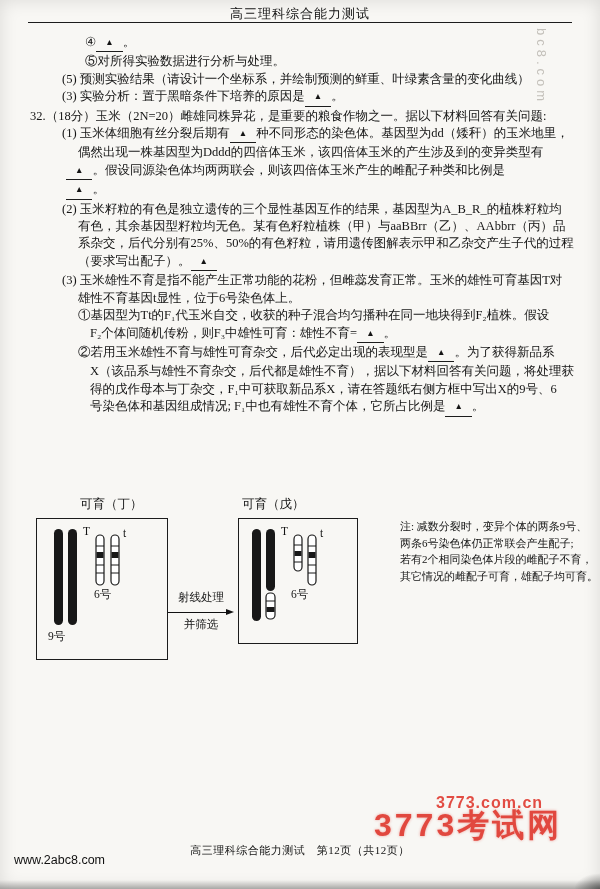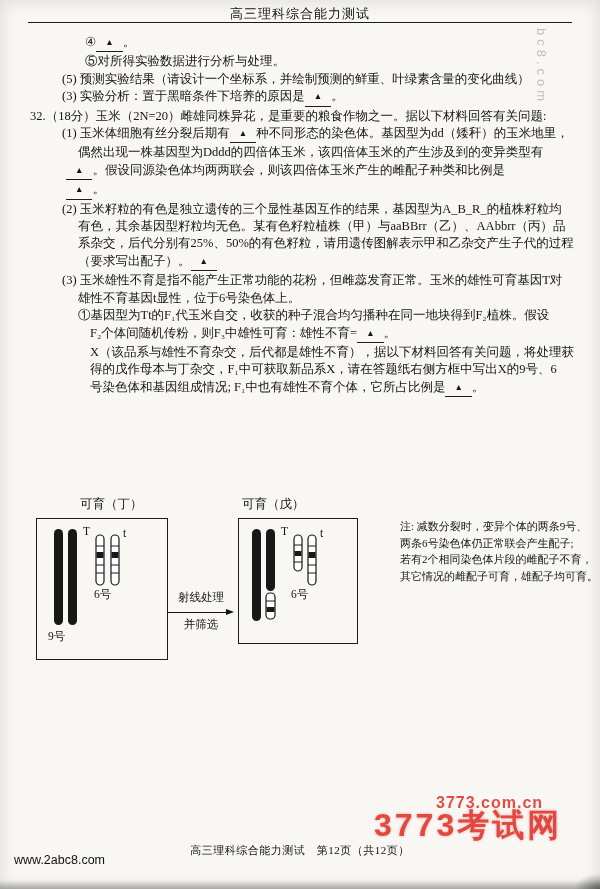--- a/index.html
+++ b/index.html
@@ -100,20 +100,21 @@
     <div class="line i36"><span class="blank">▲</span>。假设同源染色体均两两联会，则该四倍体玉米产生的雌配子种类和比例是</div>
     <div class="line i36"><span class="blank">▲</span>。</div>
     <div class="line i32">(2) 玉米籽粒的有色是独立遗传的三个显性基因互作的结果，基因型为A_B_R_的植株籽粒均</div>
     <div class="line i48">有色，其余基因型籽粒均无色。某有色籽粒植株（甲）与aaBBrr（乙）、AAbbrr（丙）品</div>
     <div class="line i48">系杂交，后代分别有25%、50%的有色籽粒，请用遗传图解表示甲和乙杂交产生子代的过程</div>
     <div class="line i48">（要求写出配子）。<span class="blank">▲</span></div>
     <div class="line i32">(3) 玉米雄性不育是指不能产生正常功能的花粉，但雌蕊发育正常。玉米的雄性可育基因T对</div>
     <div class="line i48">雄性不育基因t显性，位于6号染色体上。</div>
     <div class="line i48">①基因型为Tt的F₁代玉米自交，收获的种子混合均匀播种在同一地块得到F₂植株。假设</div>
     <div class="line i60">F₂个体间随机传粉，则F₃中雄性可育：雄性不育=<span class="blank">▲</span>。</div>
+    <div class="line i48">②若用玉米雄性不育与雄性可育杂交，后代必定出现的表现型是<span class="blank">▲</span>。为了获得新品系</div>
     <div class="line i60">X（该品系与雄性不育杂交，后代都是雄性不育），据以下材料回答有关问题，将处理获</div>
     <div class="line i60">得的戊作母本与丁杂交，F₁中可获取新品系X，请在答题纸右侧方框中写出X的9号、6</div>
     <div class="line i60">号染色体和基因组成情况; F₁中也有雄性不育个体，它所占比例是<span class="blank">▲</span>。</div>
   </div>
 
   <div class="diagram">
 
     <span class="dg-label" style="left:80px; top:496px;">可育（丁）</span>
     <span class="dg-label" style="left:242px; top:496px;">可育（戊）</span>
 

